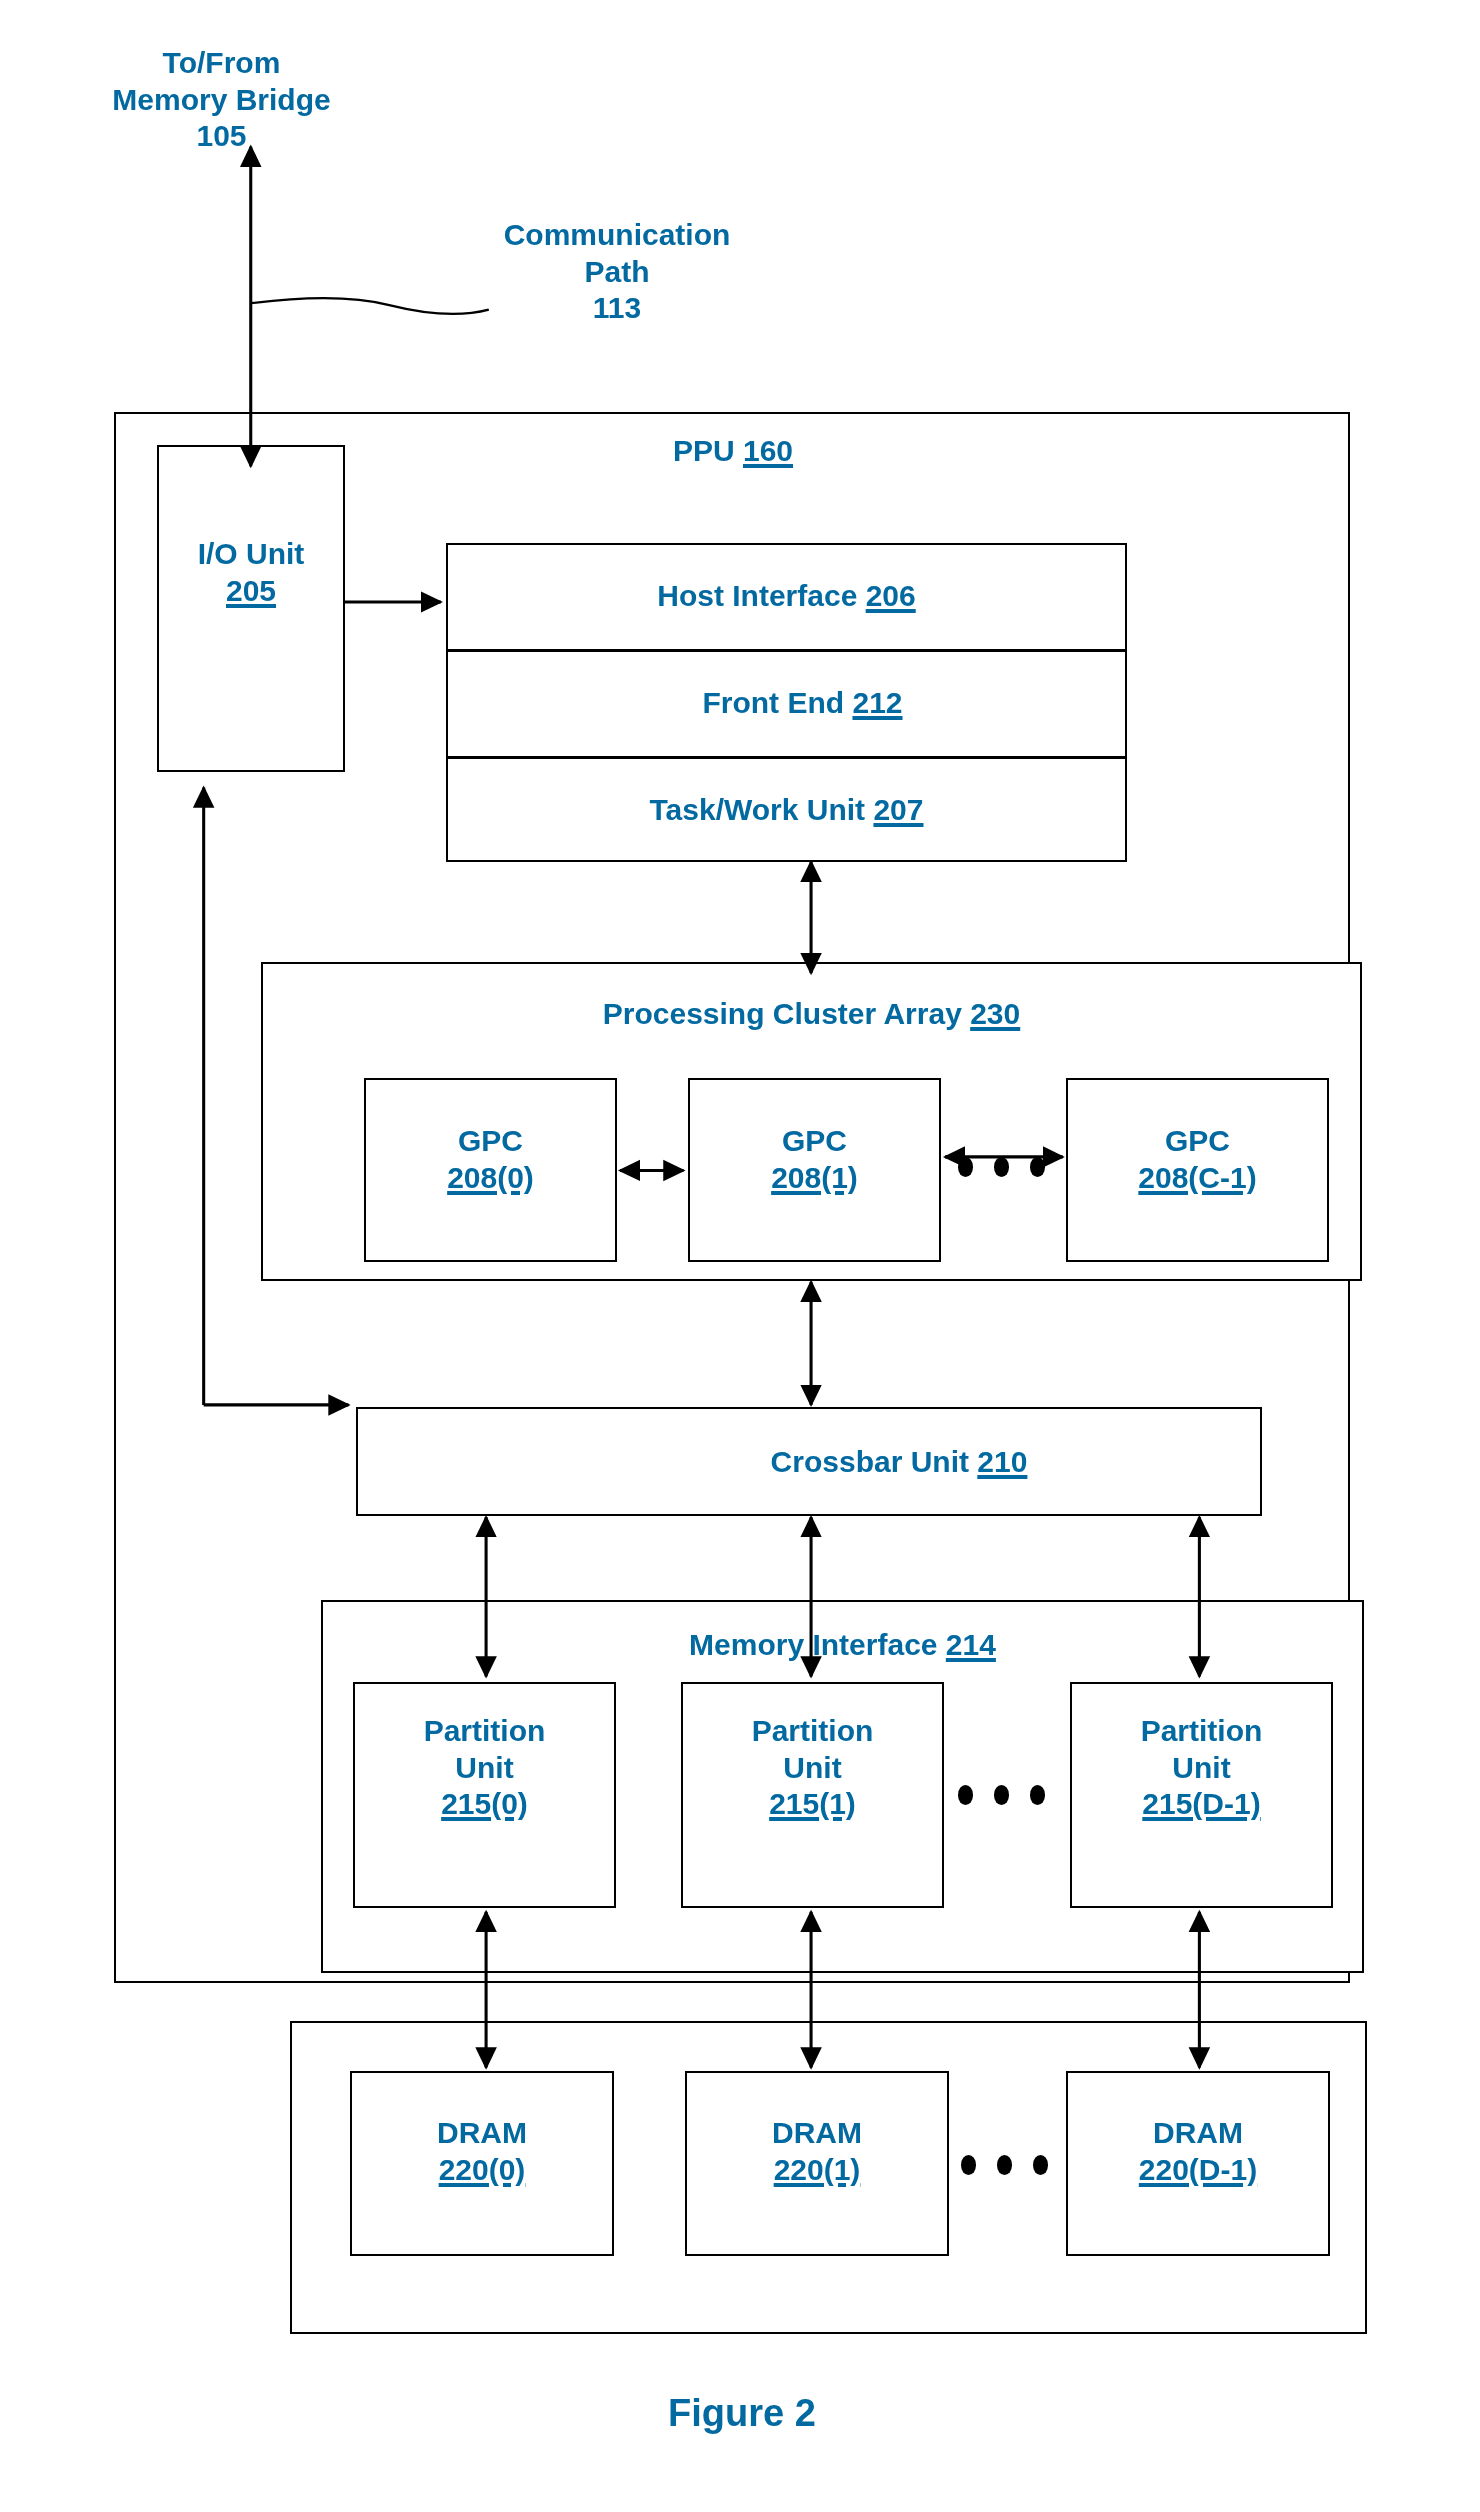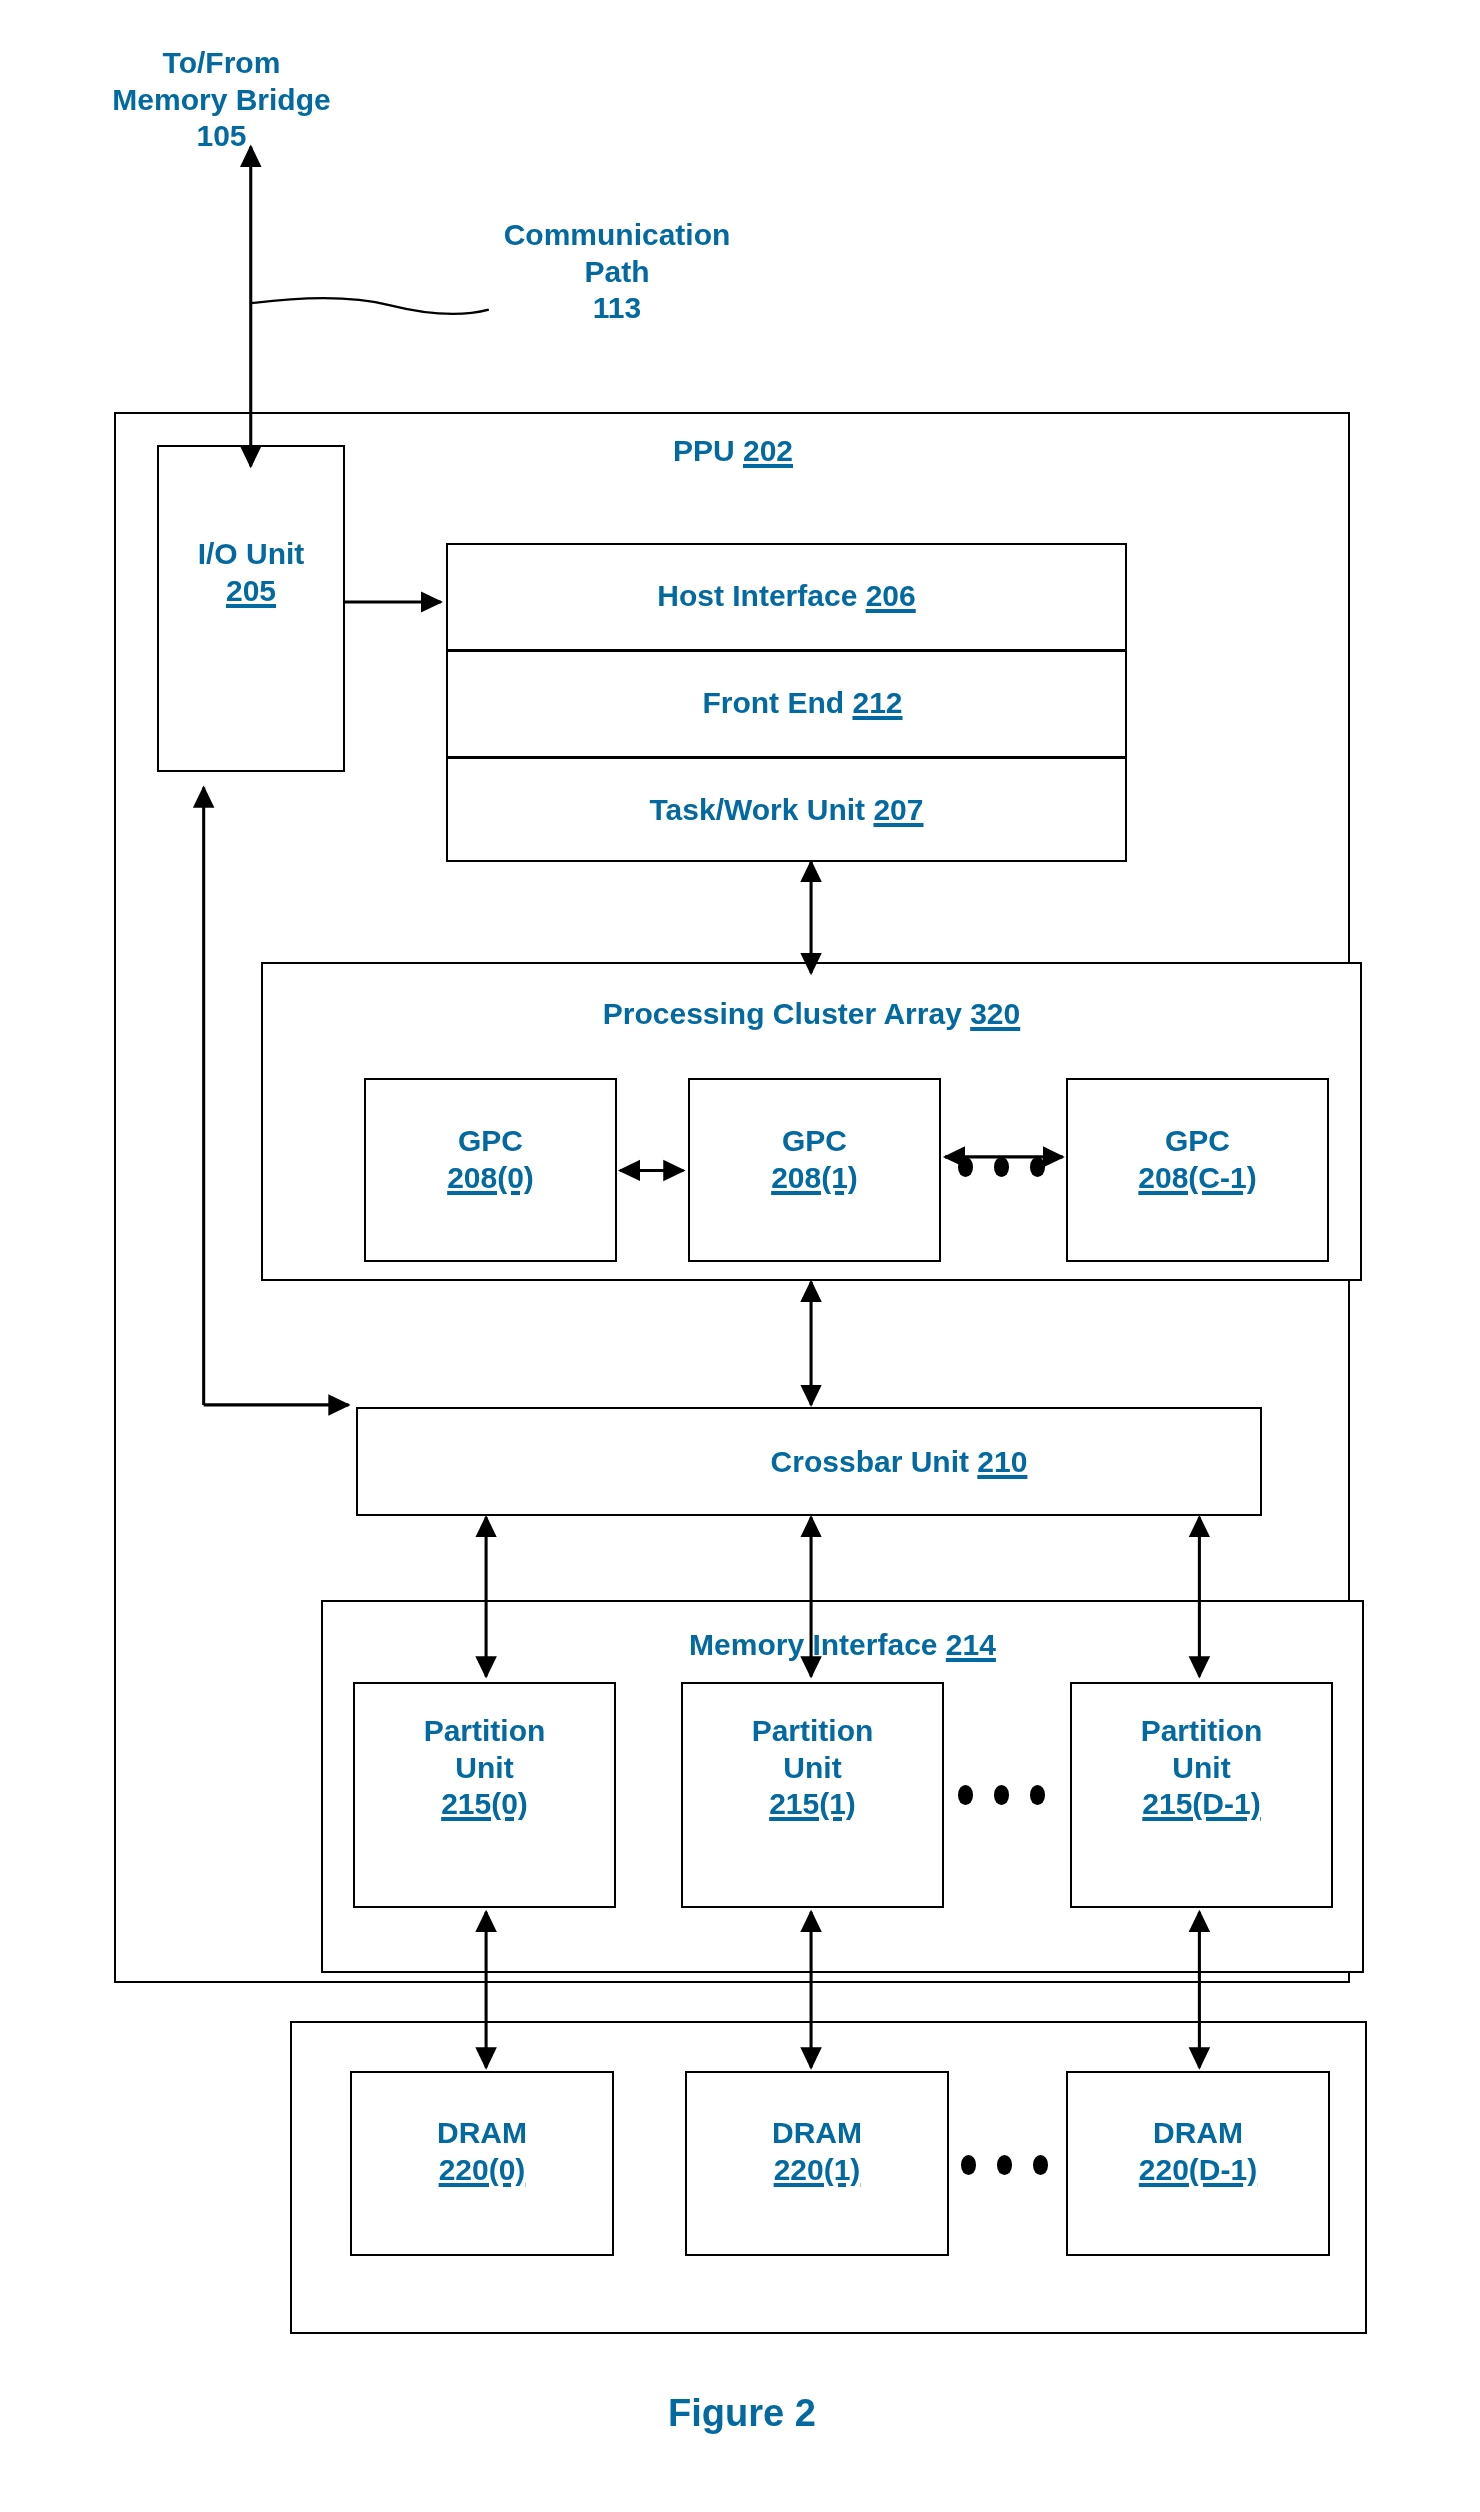--- a/index.html
+++ b/index.html
@@ -71,37 +71,37 @@
   <div class="label t-note" style="left:9px; top:45px; width:425px;">To/From
 Memory Bridge
 105</div>
 
   <div class="label t-note" style="left:418px; top:217px; width:398px;">Communication
 Path
 113</div>
 
   <div class="box" style="left:114px; top:412px; width:1236px; height:1571px;"></div>
 
-  <div class="label t-title" style="left:579px; top:433px; width:308px;"><span>PPU </span><span class="u">202</span></div>
+  <div class="label t-title" style="left:579px; top:433px; width:308px;"><span>PPU </span><span class="u">160</span></div>
 
   <div class="box" style="left:157px; top:445px; width:188px; height:327px;"></div>
   <div class="label t-cell" style="left:157px; top:536px; width:188px;"><span>I/O Unit</span><br><span class="u">205</span></div>
 
   <div class="box" style="left:446px; top:543px; width:681px; height:319px;"></div>
   <div class="abs" style="left:446px; top:649px; width:681px; height:2.7px; background:#000;"></div>
   <div class="abs" style="left:446px; top:756px; width:681px; height:2.7px; background:#000;"></div>
 
   <div class="label t-cell" style="left:446px; top:578px; width:681px;"><span>Host Interface </span><span class="u">206</span></div>
 
   <div class="label t-cell" style="left:446px; top:685px; width:681px;padding-left:16px;"><span>Front End </span><span class="u">212</span></div>
 
   <div class="label t-cell" style="left:446px; top:792px; width:681px;"><span>Task/Work Unit </span><span class="u">207</span></div>
 
   <div class="box" style="left:261px; top:962px; width:1101px; height:319px;"></div>
-  <div class="label t-title" style="left:261px; top:996px; width:1101px;"><span>Processing Cluster Array </span><span class="u">320</span></div>
+  <div class="label t-title" style="left:261px; top:996px; width:1101px;"><span>Processing Cluster Array </span><span class="u">230</span></div>
 
   <div class="box" style="left:364px; top:1078px; width:253px; height:184px;"></div>
   <div class="label t-cell" style="left:364px; top:1123px; width:253px;"><span>GPC</span><br><span class="u">208(0)</span></div>
 
   <div class="box" style="left:688px; top:1078px; width:253px; height:184px;"></div>
   <div class="label t-cell" style="left:688px; top:1123px; width:253px;"><span>GPC</span><br><span class="u">208(1)</span></div>
 
   <div class="box" style="left:1066px; top:1078px; width:263px; height:184px;"></div>
   <div class="label t-cell" style="left:1066px; top:1123px; width:263px;"><span>GPC</span><br><span class="u">208(C-1)</span></div>
 

